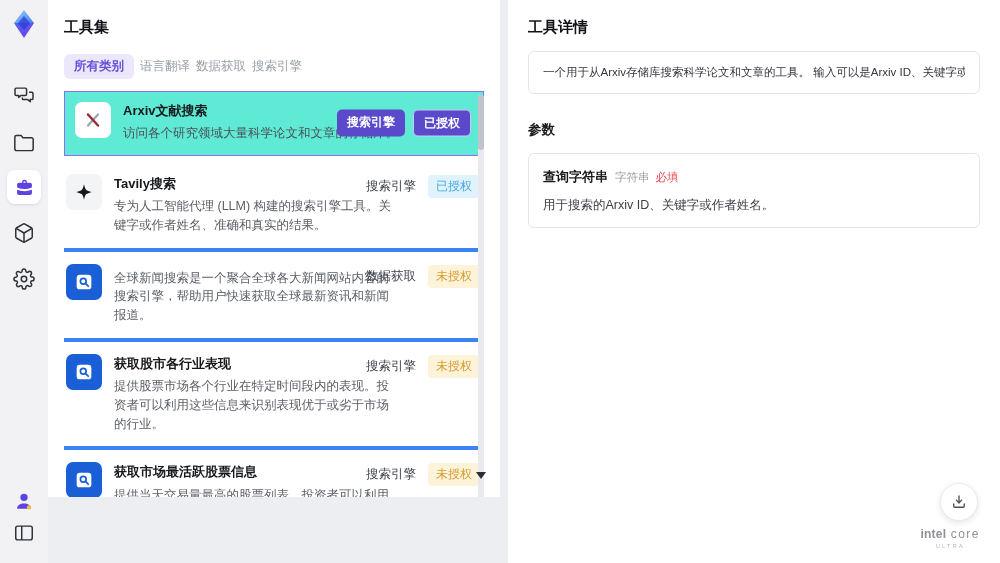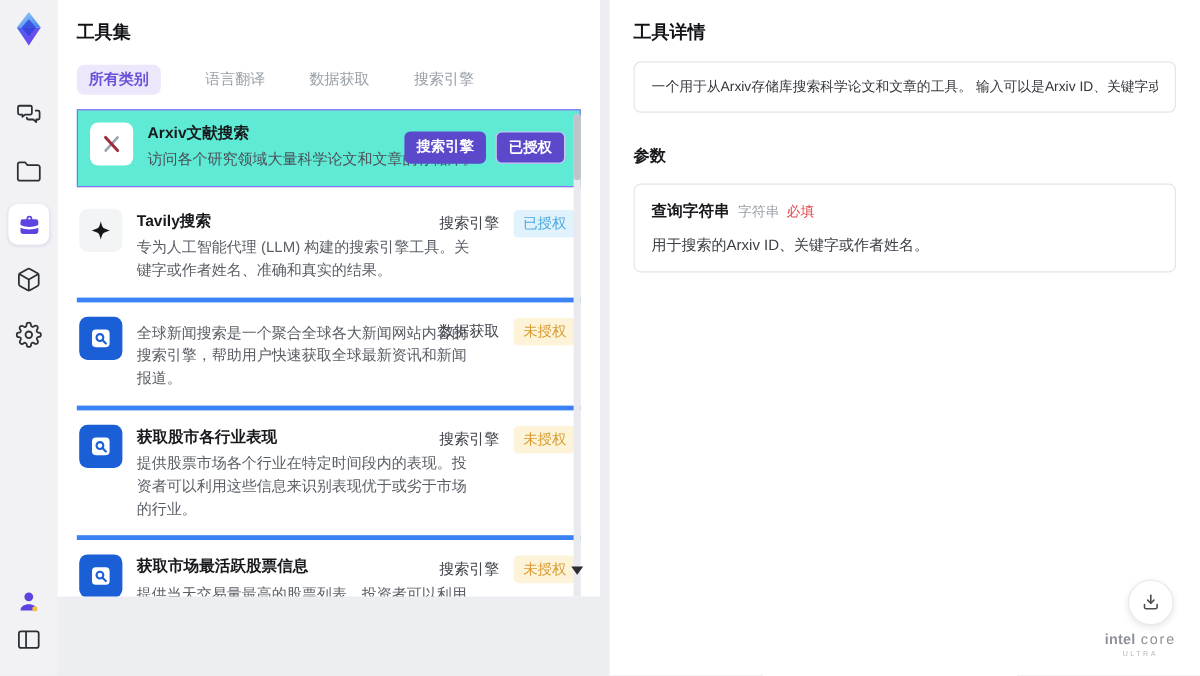--- a/index.html
+++ b/index.html
@@ -20,21 +20,21 @@
     display:flex; align-items:center; justify-content:center; border-radius:8px; cursor:pointer; }
   .rail-btn.active { background:#ffffff; box-shadow:0 1px 3px rgba(80,60,180,.15); }
   .rail-btn svg { display:block; }
 
   
   .list-panel {
     position:absolute; left:48px; top:0; width:452px; height:497px;
     background:#ffffff; padding:18px 16px 0 16px; overflow:hidden;
   }
   .lp-title { font-size:15px; font-weight:bold; color:#111317; }
-  .tabs { display:flex; align-items:center; gap:37px; margin-top:17px; }
+  .tabs { display:flex; align-items:center; gap:6px; margin-top:17px; }
   .tab { font-size:12.5px; color:#9aa0a8; cursor:pointer; padding:4px 0; white-space:nowrap; }
   .tab.active { background:#ece7fb; color:#6a50d8; font-weight:bold; padding:4px 10px; border-radius:6px; }
 
   .cards { margin-top:12px; }
   .card-selected {
     position:relative; border:1.5px solid #8f6df2; background:#5eead4;
     border-radius:0; padding:10px 12px 12px 10px; min-height:56px;
   }
   .card-selected .row-main { margin-left:48px; }
   .sel-badges { position:absolute; right:12px; top:50%; transform:translateY(-50%);

